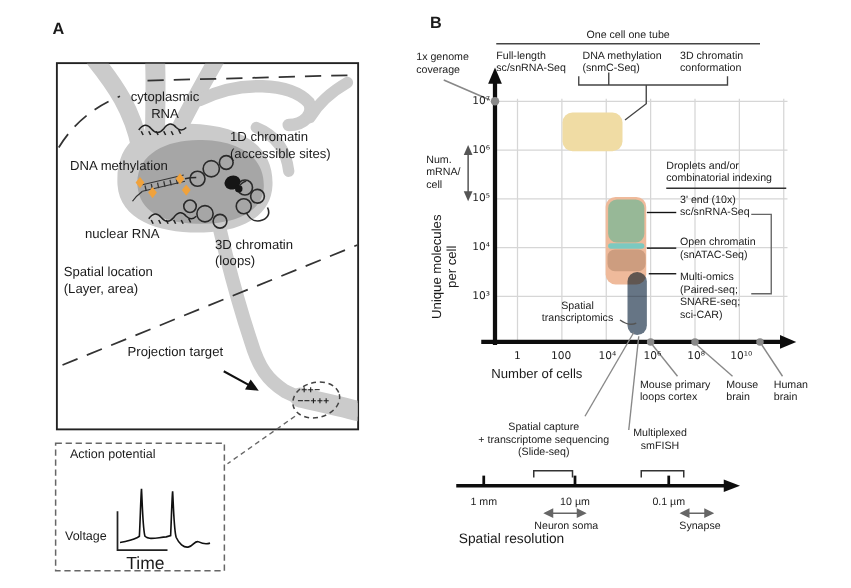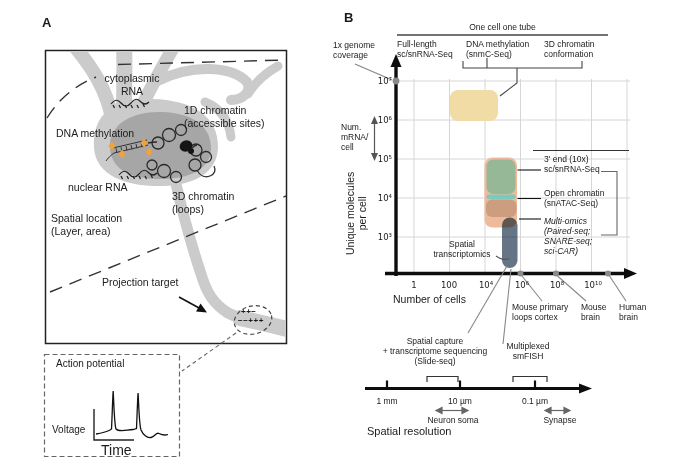--- a/index.html
+++ b/index.html
@@ -270,25 +270,27 @@
 per cell</div>
 
   <div class="t ctr tick" style="left:399px;top:280px;width:30px;">1</div>
   <div class="t ctr tick" style="left:434px;top:280px;width:30px;">100</div>
   <div class="t ctr tick" style="left:471px;top:280px;width:30px;">10⁴</div>
   <div class="t ctr tick" style="left:507px;top:280px;width:30px;">10⁶</div>
   <div class="t ctr tick" style="left:542px;top:280px;width:30px;">10⁸</div>
   <div class="t ctr tick" style="left:578px;top:280px;width:30px;">10¹⁰</div>
   <div class="t" style="left:393px;top:293px;font-size:10.5px;">Number of cells</div>
 
+  <div class="t" style="left:533px;top:127px;">Droplets and/or
+combinatorial indexing</div>
   <div class="t" style="left:544px;top:154px;">3' end (10x)
 sc/snRNA-Seq</div>
   <div class="t" style="left:544px;top:188px;">Open chromatin
 (snATAC-Seq)</div>
-  <div class="t" style="left:544px;top:216px;font-style:italic;">Multi-omics
+  <div class="t" style="left:544px;top:216px;">Multi-omics
 (Paired-seq;
 SNARE-seq;
 sci-CAR)</div>
 
   <div class="t ctr" style="left:423px;top:239px;width:78px;">Spatial
 transcriptomics</div>
 
   <div class="t" style="left:512px;top:302px;">Mouse primary
 loops cortex</div>
   <div class="t" style="left:581px;top:302px;">Mouse

